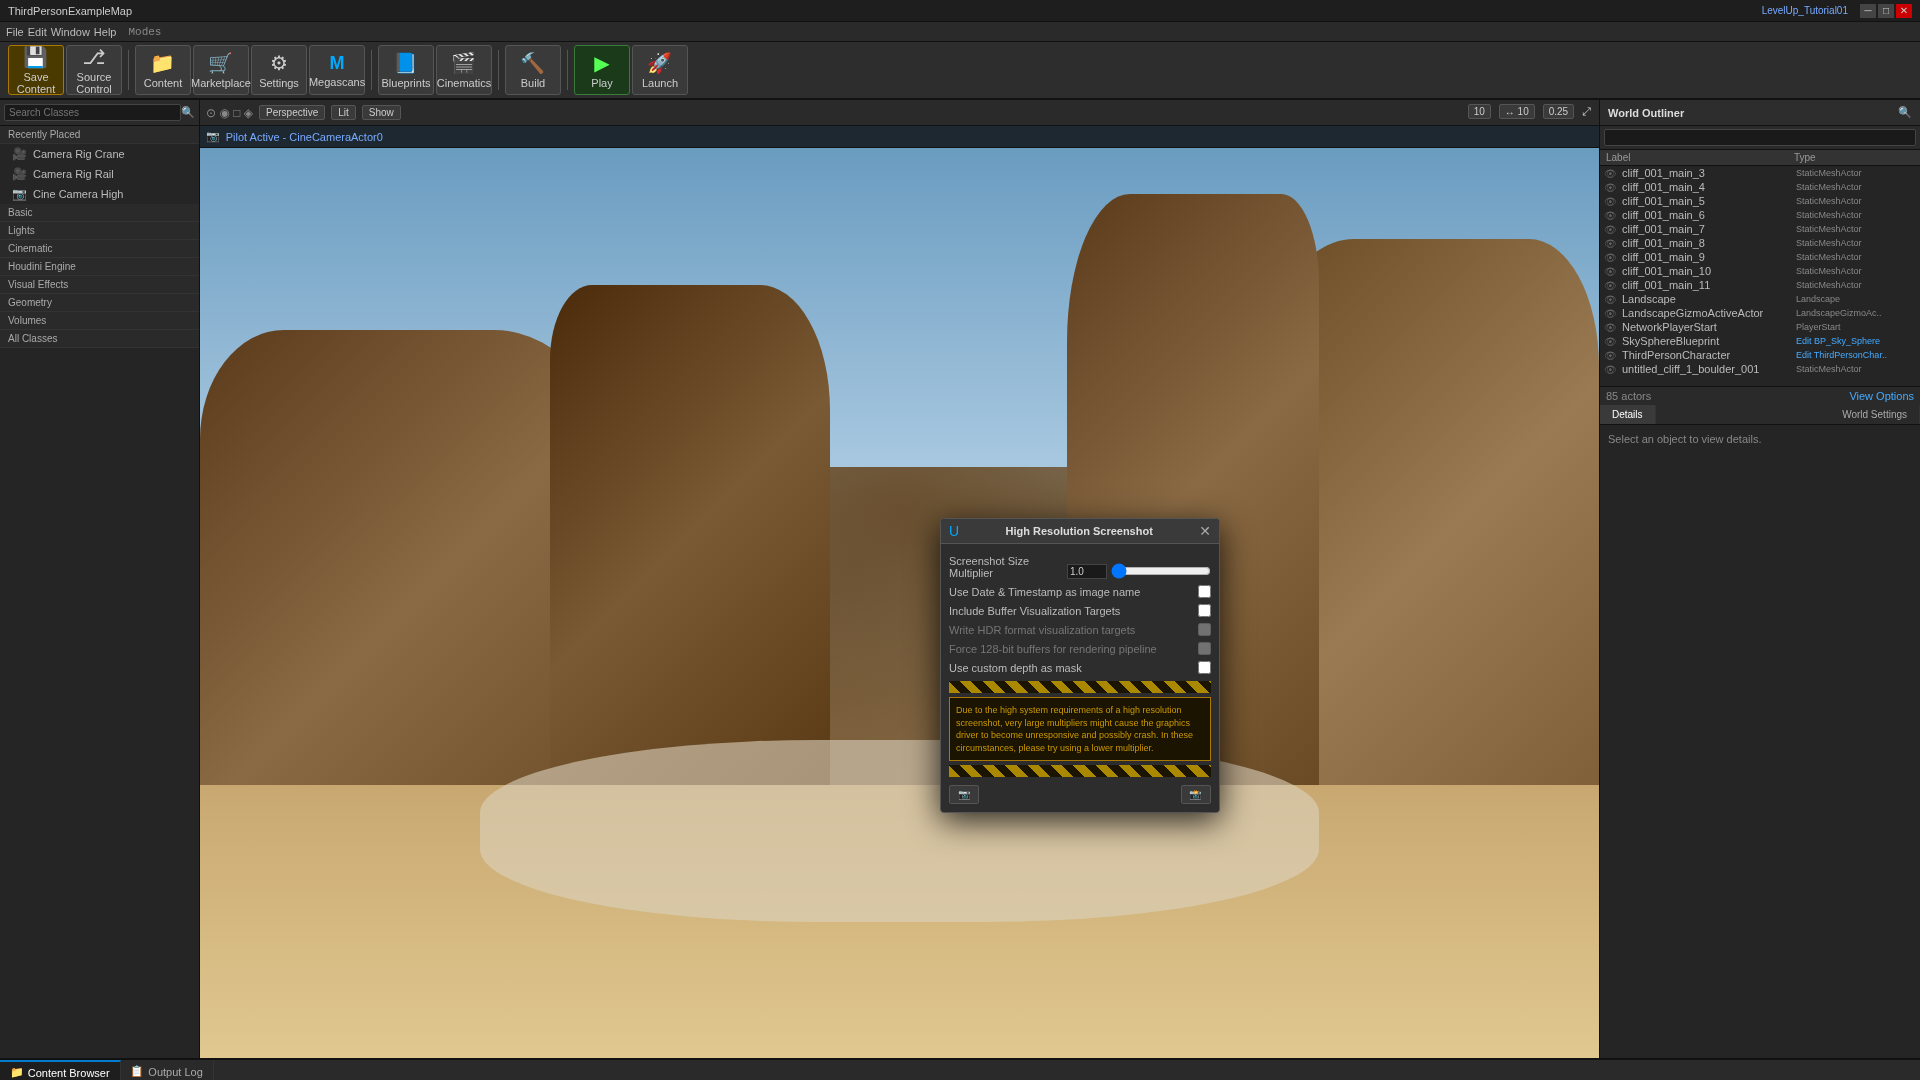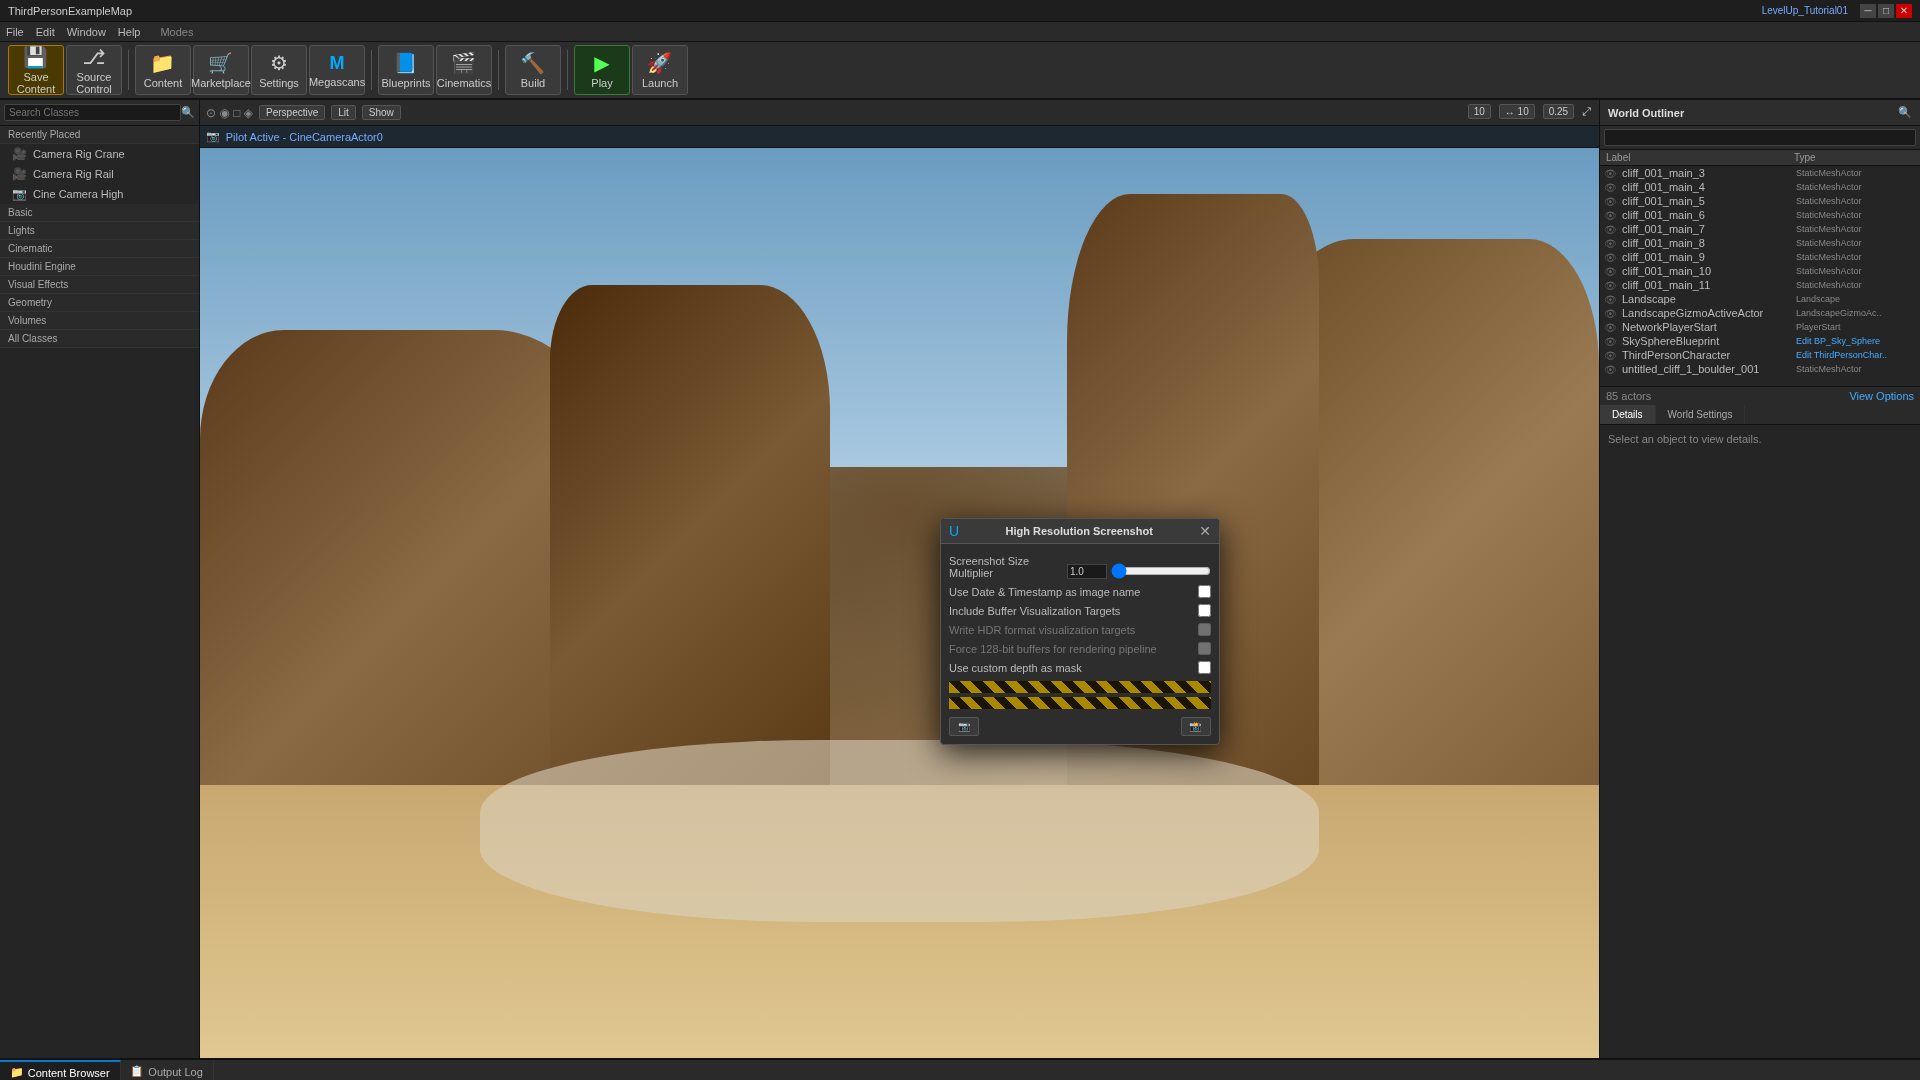--- a/index.html
+++ b/index.html
@@ -17,21 +17,21 @@
     }
     #title-bar .win-btn { width: 16px; height: 14px; background: #444; border: none; color: #ccc; font-size: 10px; cursor: pointer; display: flex; align-items: center; justify-content: center; }
 
     
     #menu-bar {
       height: 20px;
       background: #2a2a2a;
       display: flex;
       align-items: center;
       padding: 0 6px;
-      gap: 12px;
+      gap: 4px;
       border-bottom: 1px solid #111;
     }
     #menu-bar span { color: #bbb; font-size: 11px; cursor: pointer; }
 
     
     #toolbar {
       height: 58px;
       background: #2d2d2d;
       display: flex;
       align-items: center;
@@ -235,20 +235,21 @@
     }
     #details-panel {
       flex: 1;
       display: flex;
       flex-direction: column;
     }
     #details-tabs {
       display: flex;
       background: #2a2a2a;
       border-bottom: 1px solid #111;
+      justify-content: space-between;
     }
     .detail-tab {
       padding: 4px 12px;
       font-size: 10px;
       cursor: pointer;
       color: #aaa;
       border-right: 1px solid #333;
     }
     .detail-tab.active { background: #3a3a3a; color: #fff; }
     #details-content {
@@ -412,21 +413,21 @@
     <button class="win-btn">□</button>
     <button class="win-btn" style="background:#c00;">✕</button>
   </div>
 </div>
 
 <div id="menu-bar">
   <span>File</span>
   <span>Edit</span>
   <span>Window</span>
   <span>Help</span>
-  <span style="color:#888;margin-left:8px;">Modes</span>
+  <span style="color:#888;margin-left:8px;font-family:Liberation Mono, monospace;">Modes</span>
 </div>
 
 <div id="toolbar">
   <button class="toolbar-btn active">
     <span class="tb-icon">💾</span>
     <span>Save Content</span>
   </button>
   <button class="toolbar-btn">
     <span class="tb-icon">⎇</span>
     <span>Source Control</span>
@@ -568,20 +569,21 @@
           </div>
           <div class="dialog-row" style="opacity:0.5;">
             <span>Force 128-bit buffers for rendering pipeline</span>
             <input type="checkbox" disabled="" style="">
           </div>
           <div class="dialog-row">
             <span>Use custom depth as mask</span>
             <input type="checkbox" style="">
           </div>
           <div class="warning-stripe"></div>
+          <div class="dialog-warning">Due to the high system requirements of a high resolution screenshot, very large multipliers might cause the graphics driver to become unresponsive and possibly crash. In these circumstances, please try using a lower multiplier.</div>
           <div class="warning-stripe"></div>
           <div class="dialog-footer">
             <button style="background:#3a3a3a;">📷</button>
             <button>📸</button>
           </div>
         </div>
       </div>
     </div>
   </div>
 

